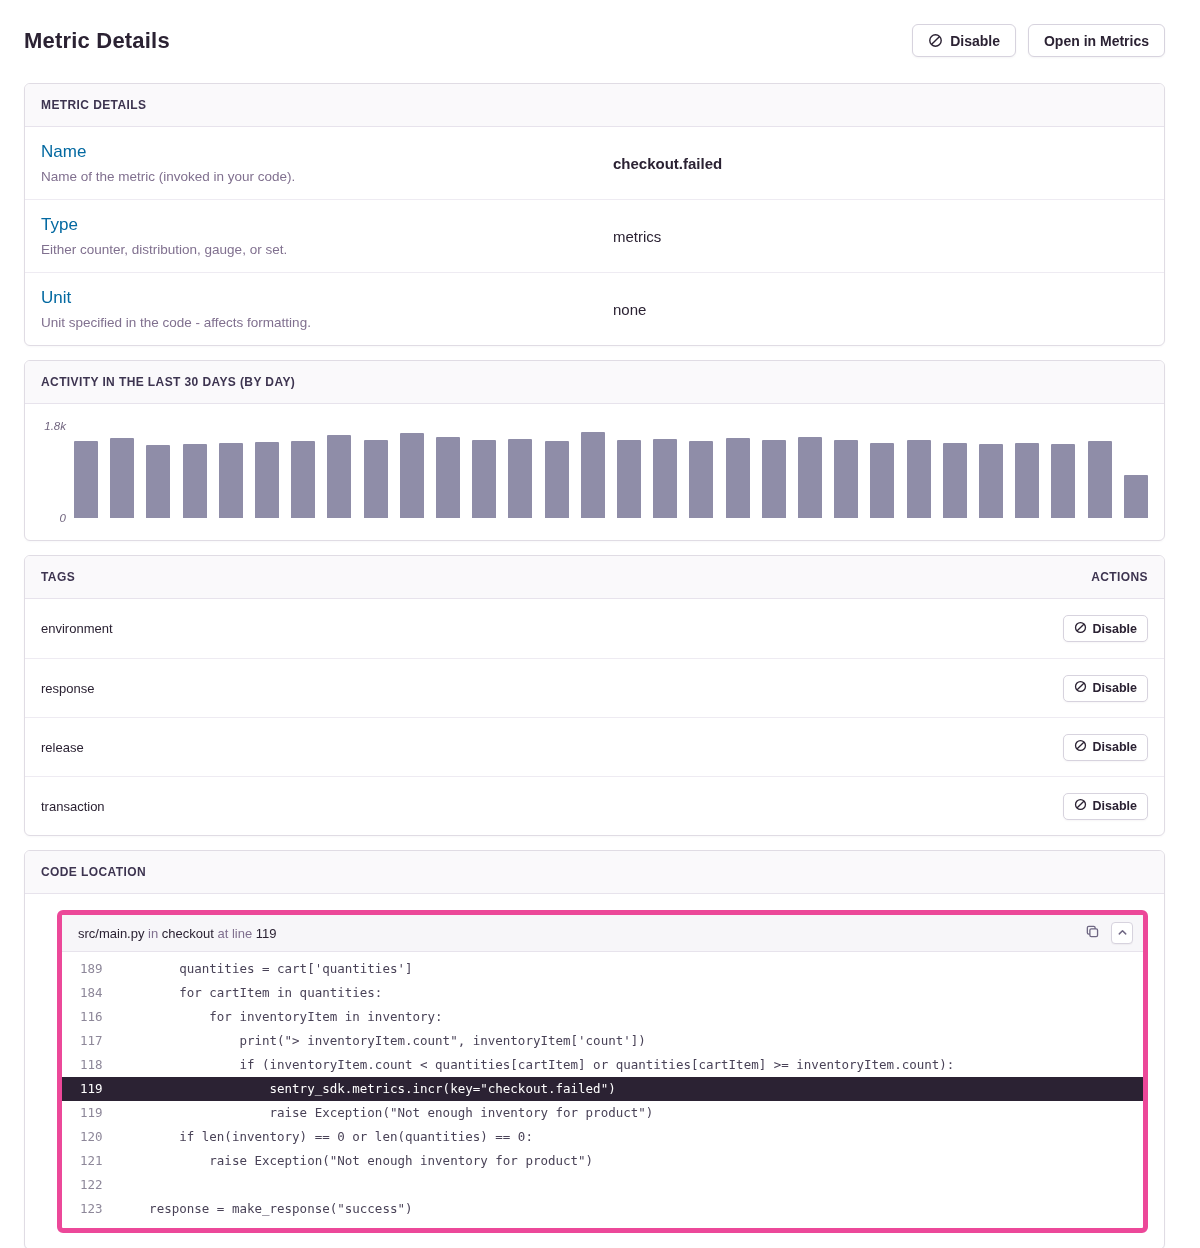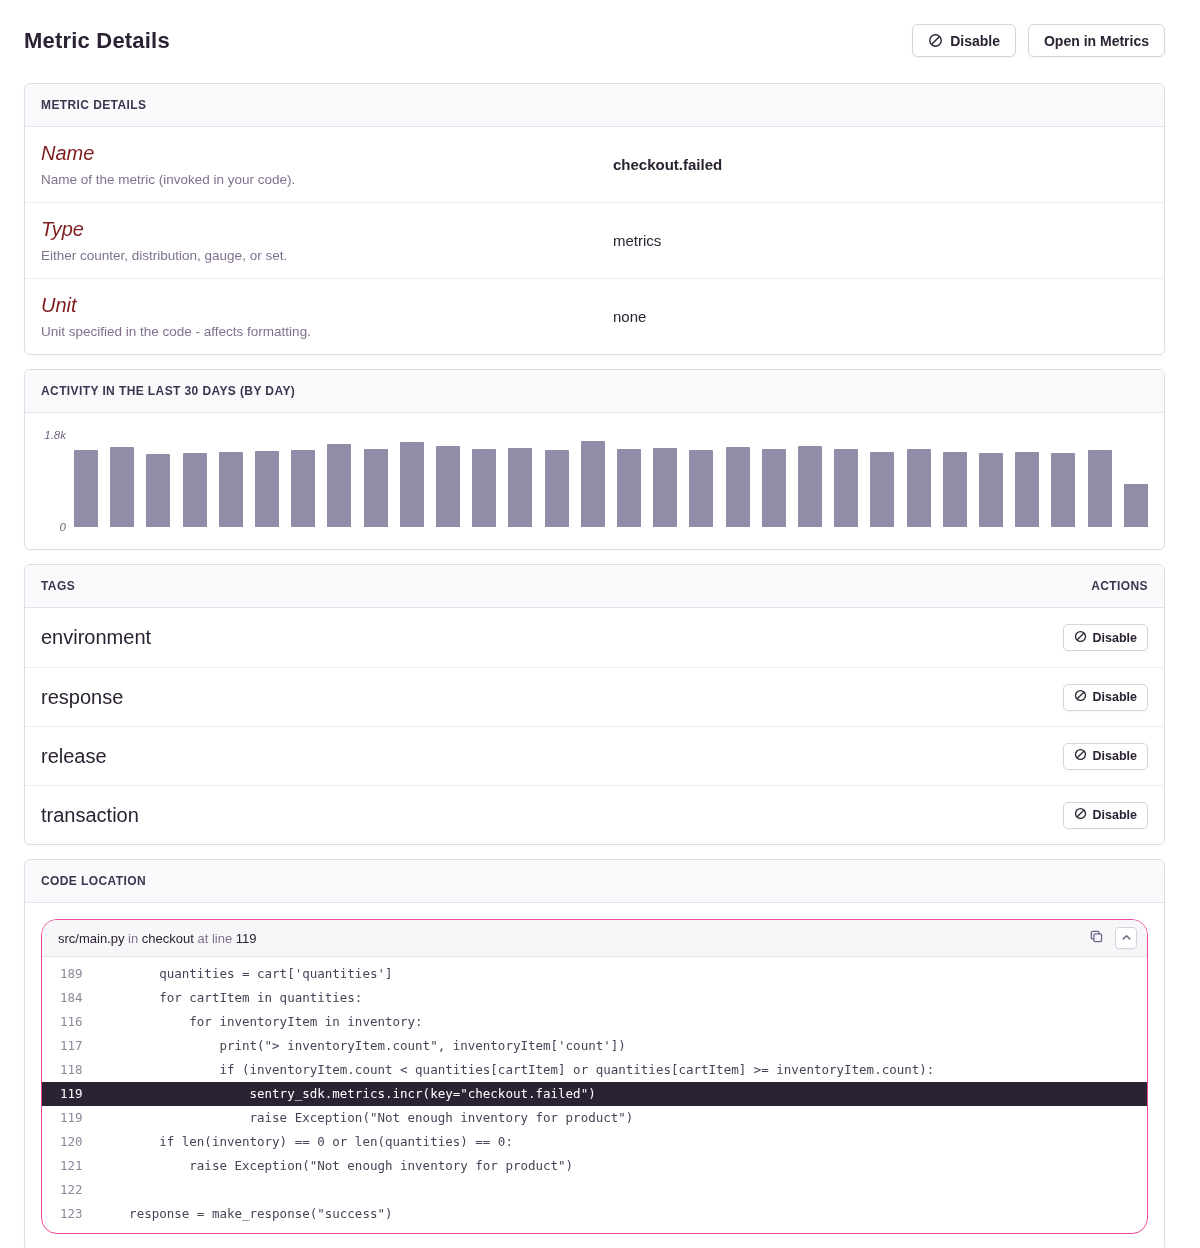--- a/index.html
+++ b/index.html
@@ -21,47 +21,47 @@
   .panel { width: 1141px; margin: 0 35px 14px 24px; border: 1px solid #e0dce4; border-radius: 6px;
            background: #fff; overflow: hidden; box-shadow: 0 1px 2px rgba(43,34,51,0.03); }
   .panel-header { display: flex; align-items: center; justify-content: space-between;
                   background: #faf9fb; border-bottom: 1px solid #e7e3ec; padding: 14px 16px;
                   font-size: 12px; font-weight: 700; letter-spacing: 0.4px; color: #3d3450; text-transform: uppercase; }
 
   
   .detail-row { display: flex; align-items: center; padding: 15px 16px; border-top: 1px solid #eeebf2; }
   .detail-row:first-child { border-top: none; }
   .detail-left { flex: 0 0 572px; }
-  .detail-label { font-size: 20px; color: #7f1d1d; font-style: italic; }
+  .detail-label { font-size: 17px; color: #0369a1; }
   .detail-desc { font-size: 13.5px; color: #80708f; margin-top: 7px; }
   .detail-value { font-size: 15px; color: #2b2233; }
   .detail-value.bold { font-weight: 700; }
 
   
   .chart-wrap { display: flex; padding: 22px 16px 22px 16px; }
   .y-axis { position: relative; width: 33px; flex: 0 0 33px; font-style: italic; }
   .y-axis span { position: absolute; right: 8px; font-size: 11.5px; color: #71657f; }
   .y-max { top: -6px; }
   .y-min { bottom: -6px; }
   .bars { flex: 1; height: 92px; display: flex; align-items: flex-end; justify-content: space-between; }
   .bar { width: 24px; border-radius: 1px 1px 0 0; }
 
   
   .tag-row { display: flex; align-items: center; justify-content: space-between; height: 59px;
              padding: 0 16px; border-top: 1px solid #eeebf2; }
   .tag-row:first-of-type { border-top: none; }
-  .tag-name { font-size: 20px; color: #2b2233; }
+  .tag-name { font-size: 13px; color: #2b2233; }
   .btn-sm { display: inline-flex; align-items: center; gap: 6px; height: 27px; padding: 0 10px;
             background: #fff; border: 1px solid #d7d3de; border-radius: 5px; cursor: pointer;
             font-family: "Liberation Sans", sans-serif; font-size: 12.5px; font-weight: 700; color: #2b2233;
             box-shadow: 0 1px 2px rgba(43,34,51,0.04); }
 
   
   .code-outer { padding: 16px; }
-  .code-frame { border: 1px solid #ec4899; border-radius: 16px; overflow: hidden; background: #fff; }
+  .code-frame { border: 5px solid #ec4899; border-radius: 6px; overflow: hidden; background: #fff; margin-left: 16px; }
   .code-frame-header { display: flex; align-items: center; justify-content: space-between;
                        background: #f7f6f9; border-bottom: 1px solid #e7e3ec; padding: 7px 10px 7px 16px; }
   .code-path { font-size: 13px; color: #2b2233; }
   .code-path .muted { color: #80708f; }
   .code-header-actions { display: flex; align-items: center; gap: 8px; }
   .icon-btn { display: inline-flex; align-items: center; justify-content: center; width: 22px; height: 22px;
               background: transparent; border: none; cursor: pointer; color: #6f6783; padding: 0; }
   .icon-btn.boxed { background: #fff; border: 1px solid #d7d3de; border-radius: 4px;
                     box-shadow: 0 1px 1px rgba(43,34,51,0.04); }
   .code-lines { padding: 5px 0 7px 0; font-family: "DejaVu Sans Mono", "Liberation Mono", monospace; font-size: 12.5px; }

